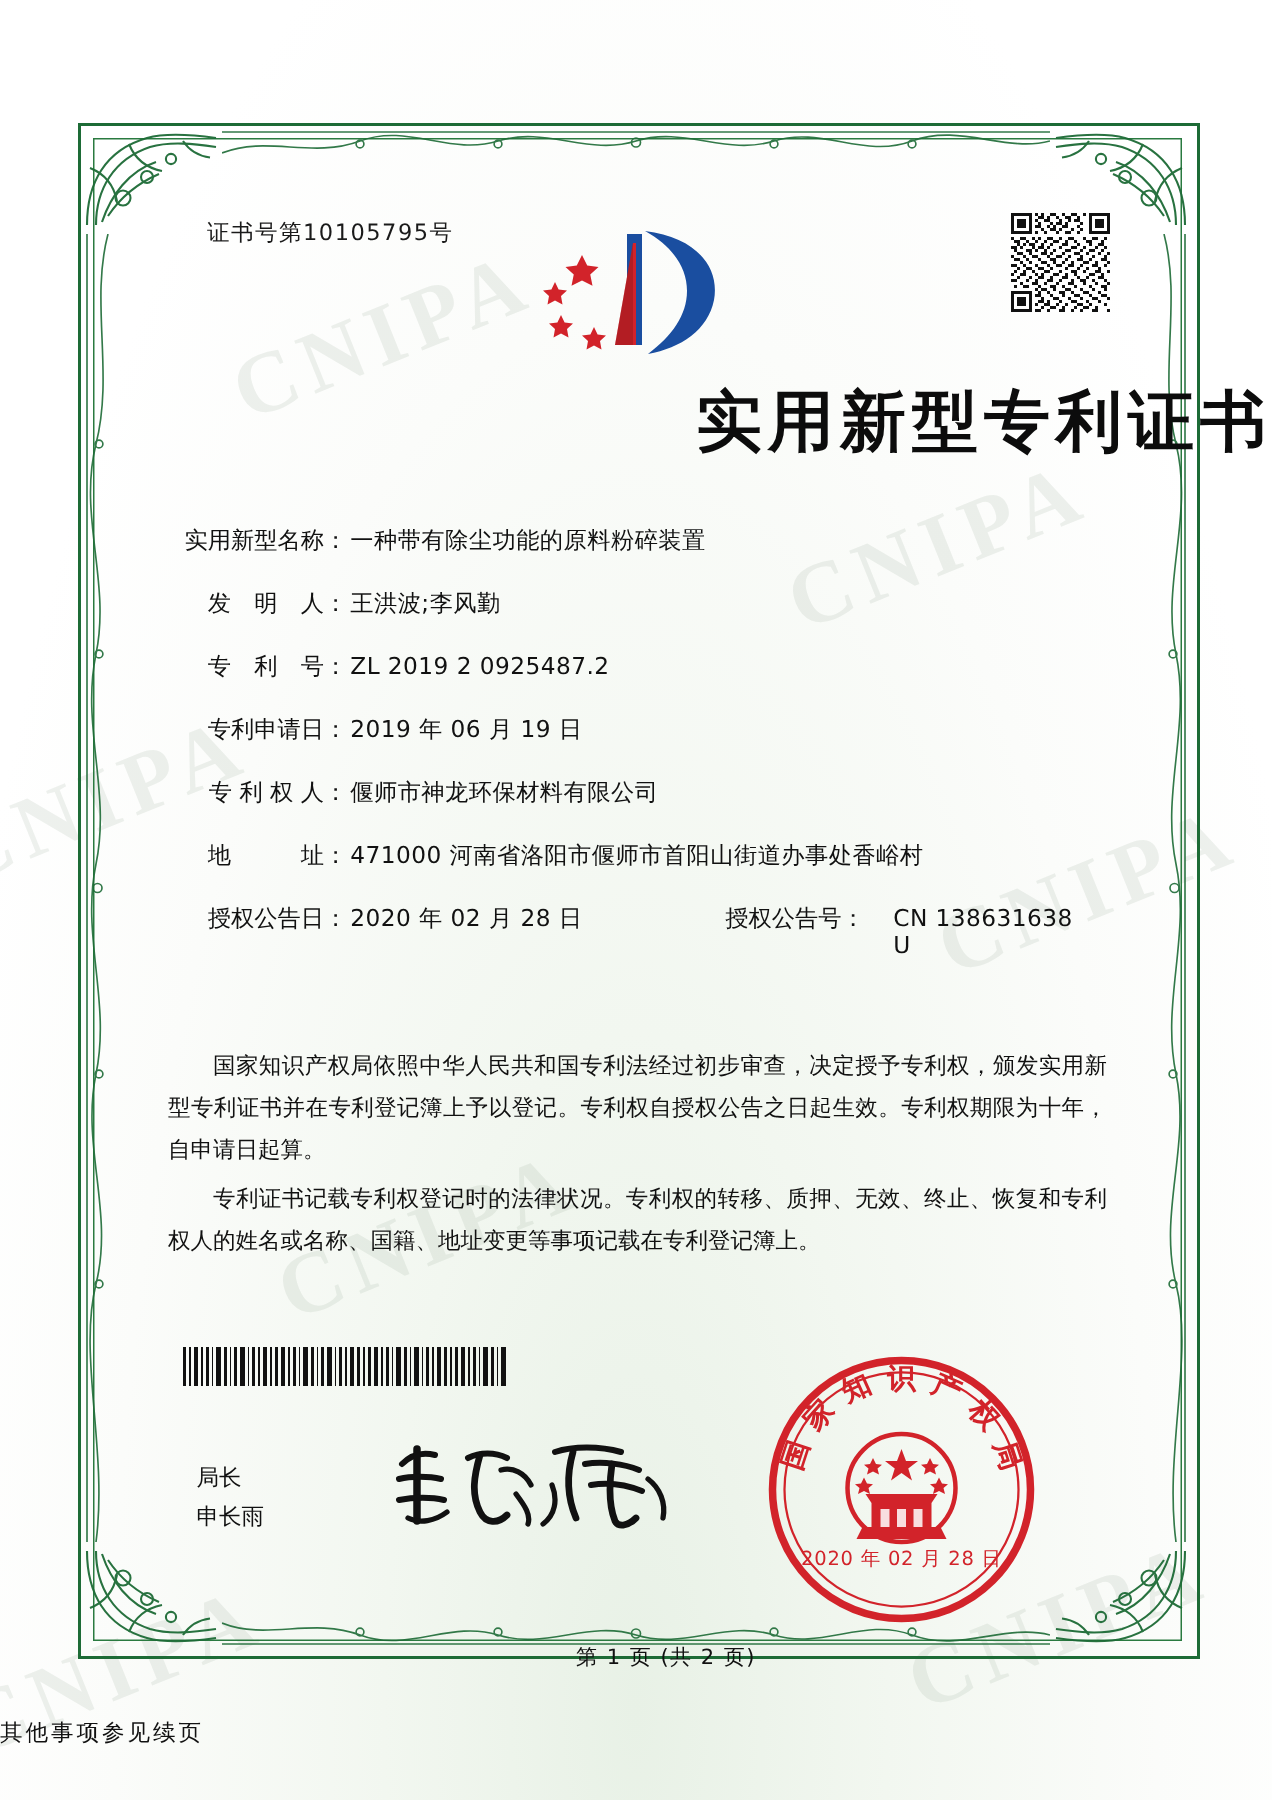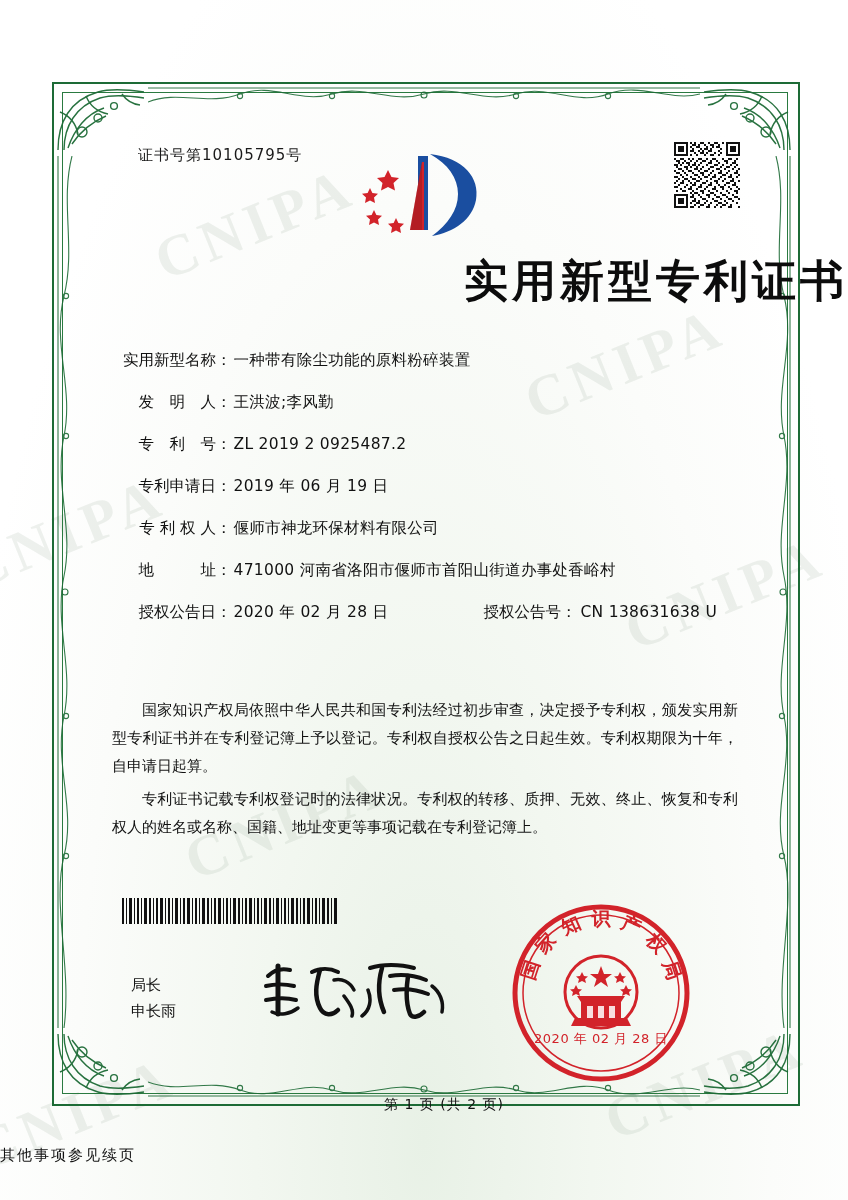--- a/index.html
+++ b/index.html
@@ -134,21 +134,21 @@
   .field-value {
     flex: 1;
     letter-spacing: .3px;
   }
   .field-row.dual .field-value {
     flex: 0 0 auto;
     width: 250px;
   }
   .field-label2 {
     flex: 0 0 auto;
-    margin-right: 4px;
+    margin-right: 19px;
     white-space: nowrap;
   }
   .field-value2 {
     flex: 1;
     letter-spacing: .3px;
   }
 
   
   #body-paragraphs {
     position: absolute;

